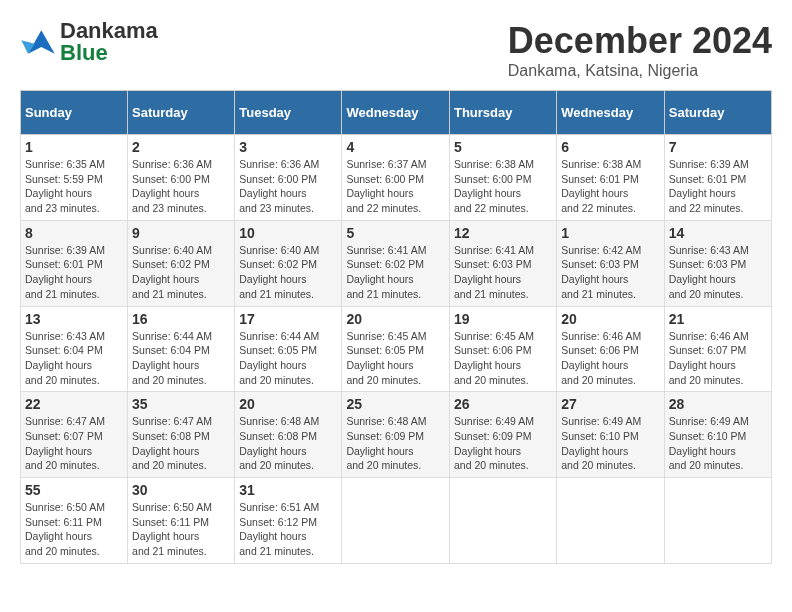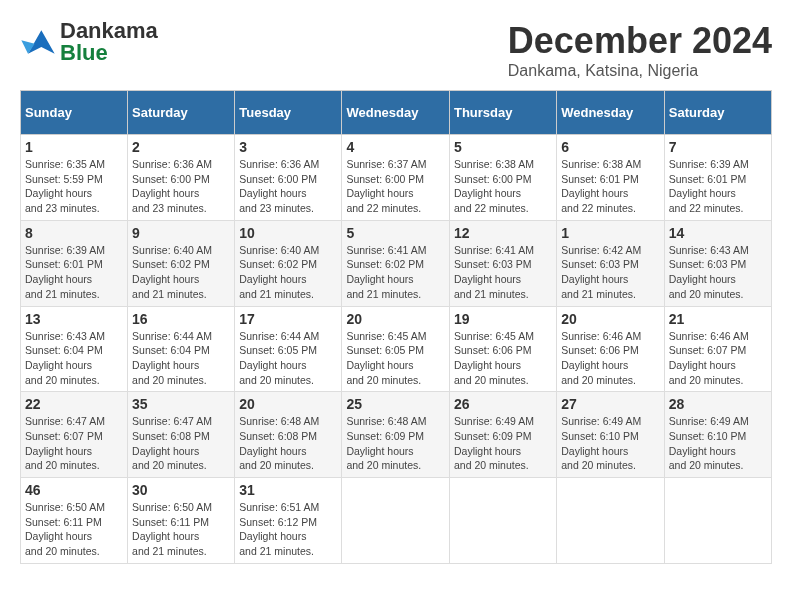--- a/index.html
+++ b/index.html
@@ -372,21 +372,21 @@
         <div class="day-info">
           Sunrise: 6:49 AM<br>
           Sunset: 6:10 PM<br>
           Daylight hours<br>
           and 20 minutes.
         </div>
       </td>
       </tr>
       <tr class="week-row">
         <td>
-        <span class="day-number">46</span>
+        <span class="day-number">55</span>
         <div class="day-info">
           Sunrise: 6:50 AM<br>
           Sunset: 6:11 PM<br>
           Daylight hours<br>
           and 20 minutes.
         </div>
       </td>
         <td>
         <span class="day-number">30</span>
         <div class="day-info">

